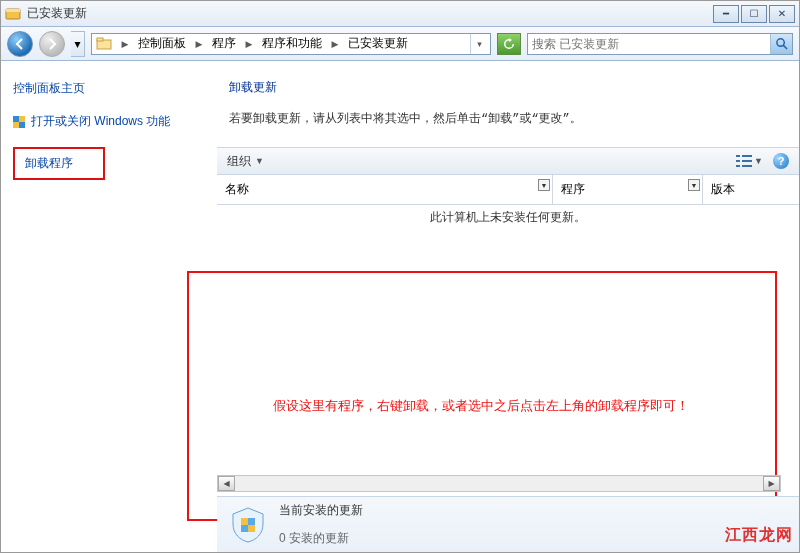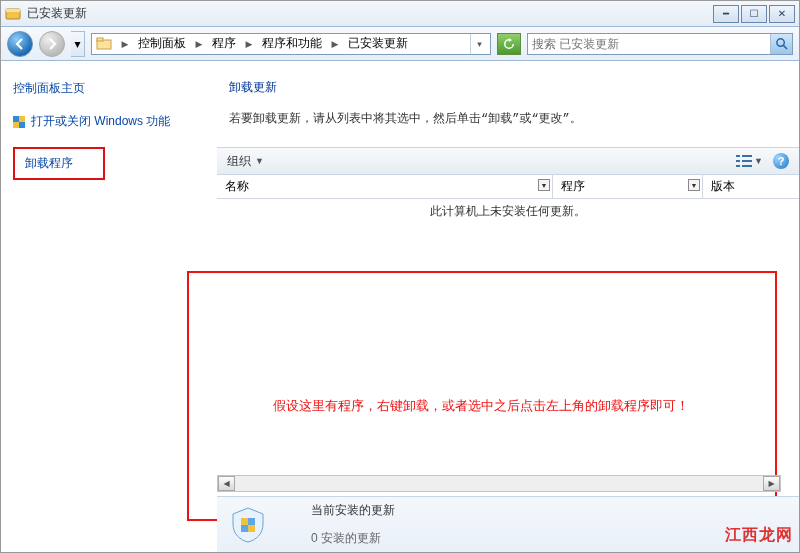--- a/index.html
+++ b/index.html
@@ -162,21 +162,21 @@
   .view-btn{display:flex;align-items:center;gap:2px;}
   .help-icon {
     width:16px;height:16px;border-radius:50%;
     background: radial-gradient(circle at 30% 30%,#9fd6ff,#1c77c3);
     color:#fff;font-weight:bold;display:flex;align-items:center;justify-content:center;
     font-size:11px;
   }
   
   .list-header {
     display:flex;
-    height:24px;
+    height:30px;
     border-bottom:1px solid #d0d7e0;
     background:#fff;
   }
   .col {
     border-right:1px solid #d0d7e0;
     display:flex;align-items:center;
     padding:0 8px;
     position:relative;
   }
   .col .drop {
@@ -225,21 +225,21 @@
     left:0;right:0;bottom:0;
     height:56px;
     border-top:1px solid #c9d6e6;
     background:linear-gradient(#f4f8fc,#e9f0f8);
     display:flex;align-items:center;
     padding:0 12px;gap:12px;
   }
   .footer .shield {
     width:38px;height:38px;
   }
-  .footer .ftexts { display:flex;flex-direction:column;gap:11px;margin-left:32px; }
+  .footer .ftexts { display:flex;flex-direction:column;gap:11px; }
   .footer .t1 { color:#333; }
   .footer .t2 { color:#666; }
   .watermark {
     position:absolute;
     right:6px; bottom:6px;
     font-size:16px;
     color:#d33;
     font-weight:600;
     letter-spacing:1px;
     pointer-events:none;

